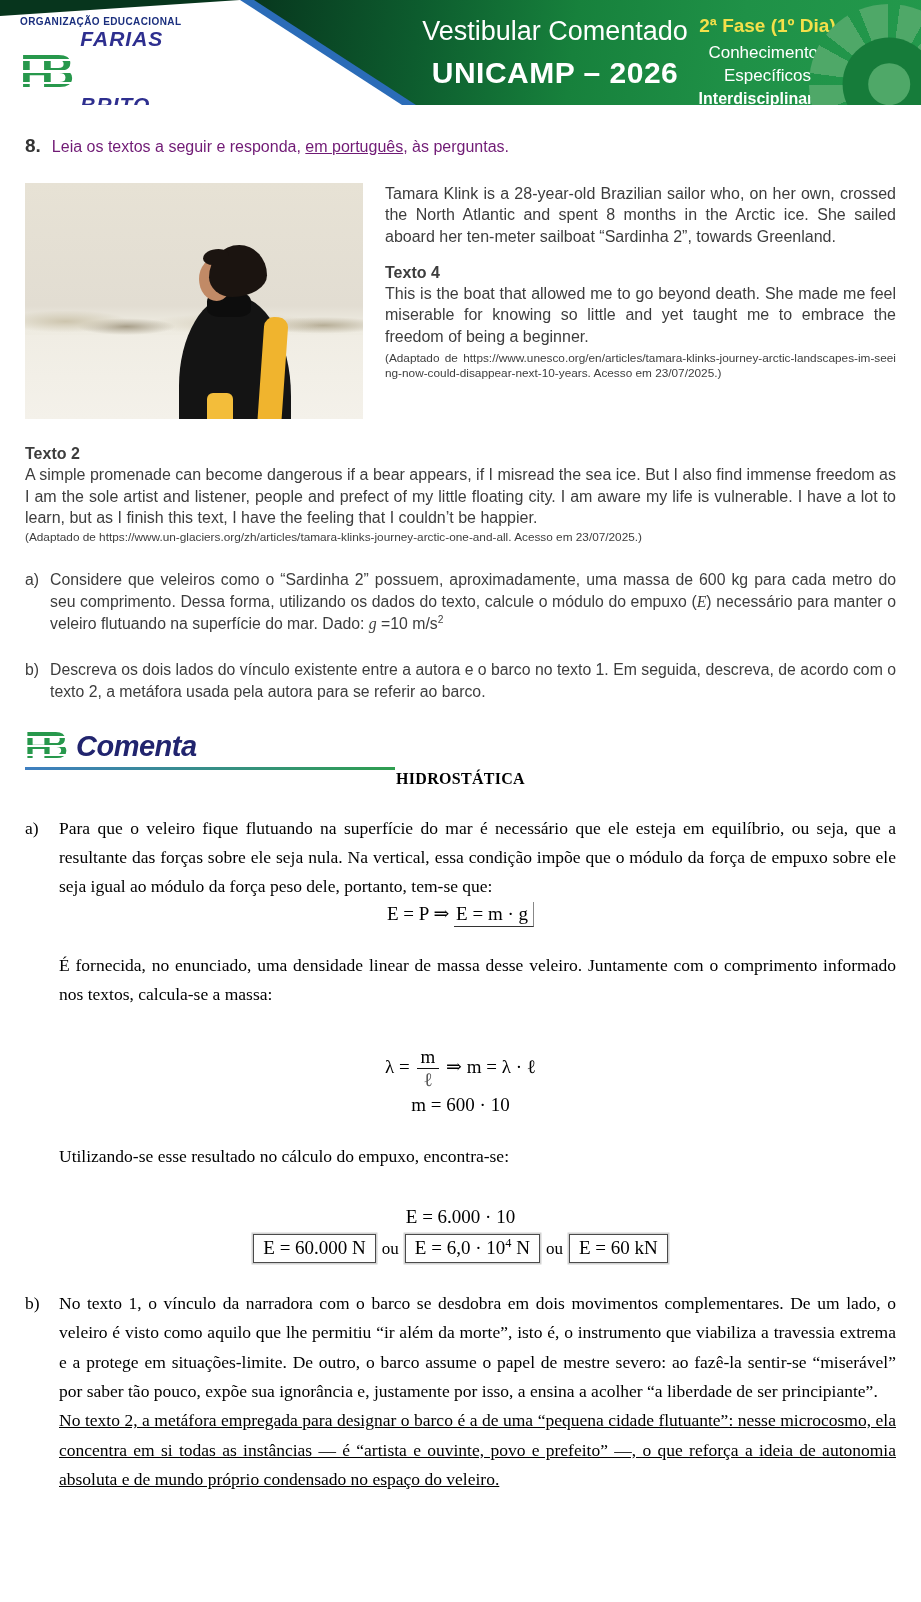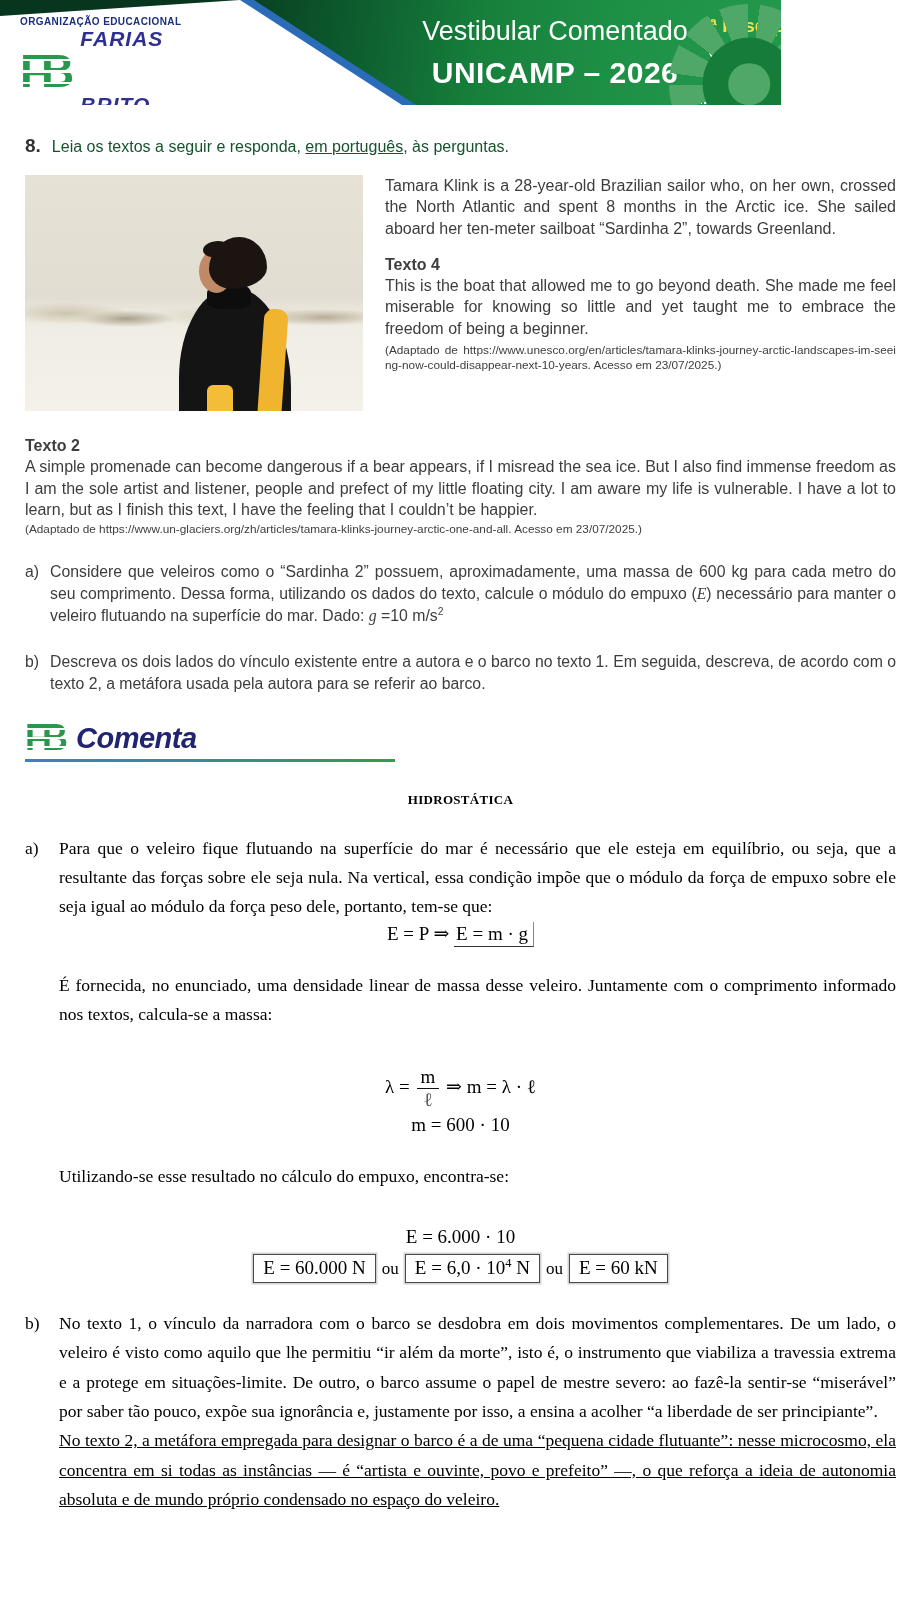--- a/index.html
+++ b/index.html
@@ -5,21 +5,21 @@
   * { margin:0; padding:0; box-sizing:border-box; }
   html,body { background:#ffffff; }
   body {
     width:921px; height:1602px; margin:0 auto; overflow:hidden;
     font-family:"Liberation Sans", sans-serif; color:#3d3d3d;
   }
   .page { width:921px; height:1602px; background:#fff; position:relative; }
 
   
   .header {
-    position:relative; width:781px; height:105px; overflow:hidden;
+    position:relative; width:921px; height:105px; overflow:hidden;
     background:linear-gradient(97deg,#07351d 26%,#0d5c2e 45%,#17813c 62%,#1f9147 80%,#23994c 100%);
     padding-left:28px;
   }
   .header-blue-stripe {
     position:absolute; inset:0; background:#2b6cb8;
     clip-path:polygon(238px 0, 254px 0, 416px 105px, 400px 105px);
   }
   .header-white {
     position:absolute; inset:0; background:#ffffff;
     clip-path:polygon(0 16px, 240px 0, 402px 105px, 0 105px);
@@ -64,24 +64,24 @@
   .unicamp-logo::after {
     content:""; position:absolute; left:50%; top:50%; width:26%; height:26%;
     transform:translate(-50%,-50%); border-radius:50%; background:#4fa868;
   }
 
   
   .content { padding:0 25px; }
 
   .q8-row { display:flex; gap:11px; margin-top:30px; align-items:baseline; }
   .q8-num { font-size:19px; font-weight:700; color:#333; }
-  .q8-prompt { font-size:16px; color:#14532d; }
+  .q8-prompt { font-size:16px; color:#701a75; }
   .u { text-decoration:underline; }
 
-  .texts-row { display:flex; gap:22px; margin-top:18px; }
+  .texts-row { display:flex; gap:22px; margin-top:26px; }
 
   
   .photo {
     position:relative; width:338px; height:236px; flex:none; overflow:hidden;
     background:linear-gradient(#e7e2d5 0%, #e2ddd2 52%, #eeebe1 60%, #f2efe7 100%);
   }
   .photo-hills {
     position:absolute; left:0; right:0; top:128px; height:26px;
     background:
       radial-gradient(90px 16px at 12% 40%, #cdc5ae 0%, rgba(205,197,174,0) 70%),
@@ -152,21 +152,21 @@
     font-weight:700; font-style:italic; font-size:29px; color:#21246e; letter-spacing:-0.5px;
   }
   .comenta-underline {
     height:3px; width:370px; margin-top:3px;
     background:linear-gradient(to right, #3f7fc1, #2e9e4f);
   }
 
   
   .sol { font-family:"Liberation Serif","DejaVu Serif", serif; color:#000; }
   .topic {
-    text-align:center; font-weight:700; font-size:13px; margin-top:30px; letter-spacing:0.3px;
+    text-align:center; font-weight:700; font-size:16px; letter-spacing:0.3px;
   }
   .sol-row { display:flex; gap:12px; margin-top:26px; font-size:17.5px; line-height:1.68; }
   .sol-label { flex:none; width:22px; }
   .sol-body { flex:1; text-align:justify; }
   .sol-body p + p { margin-top:0;text-decoration:underline; }
 
   .eq {
     text-align:center; font-family:"Liberation Serif","DejaVu Serif", serif;
     font-size:19px; color:#000;
   }

